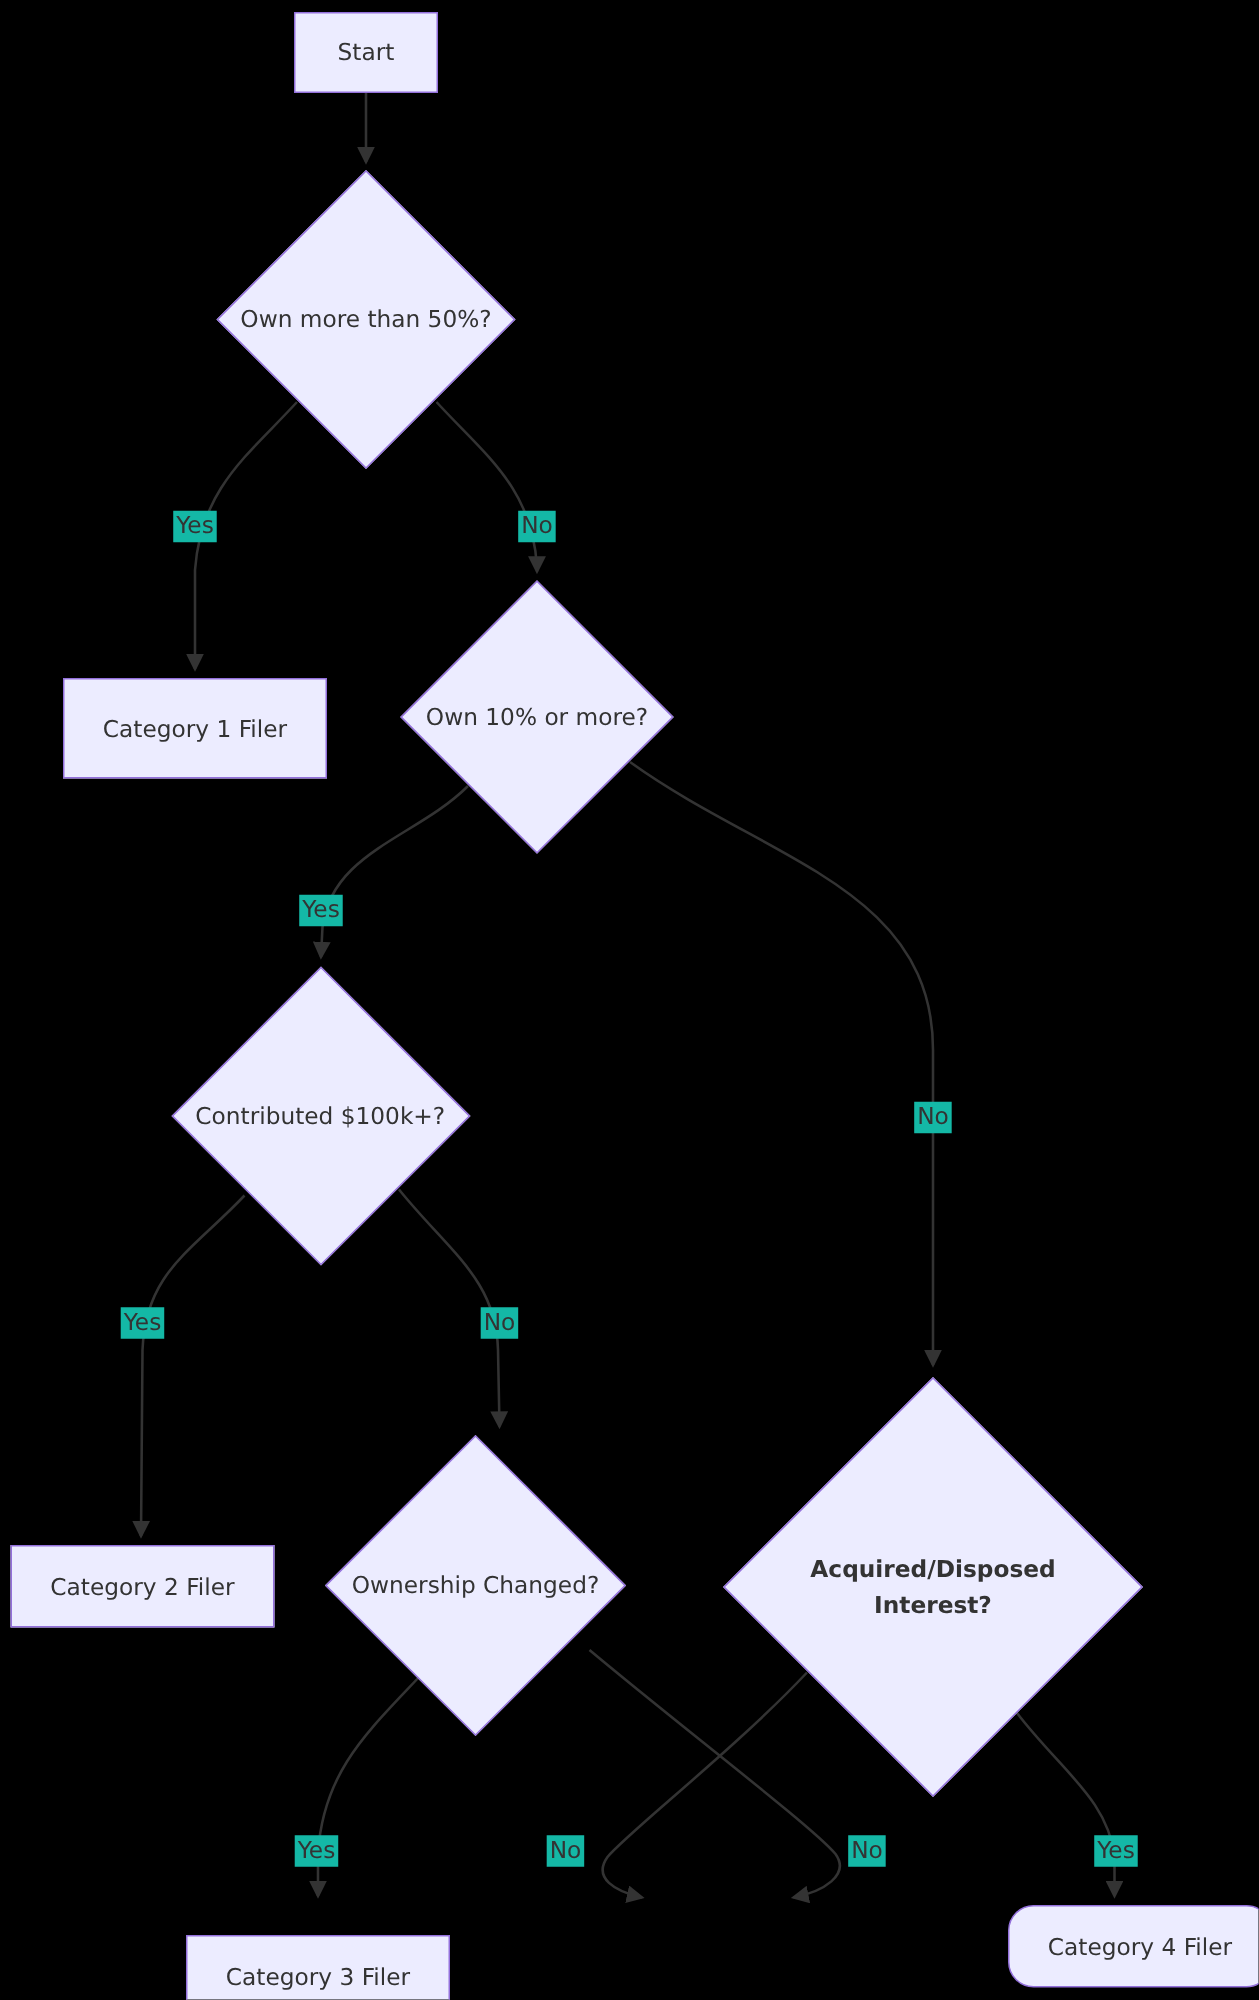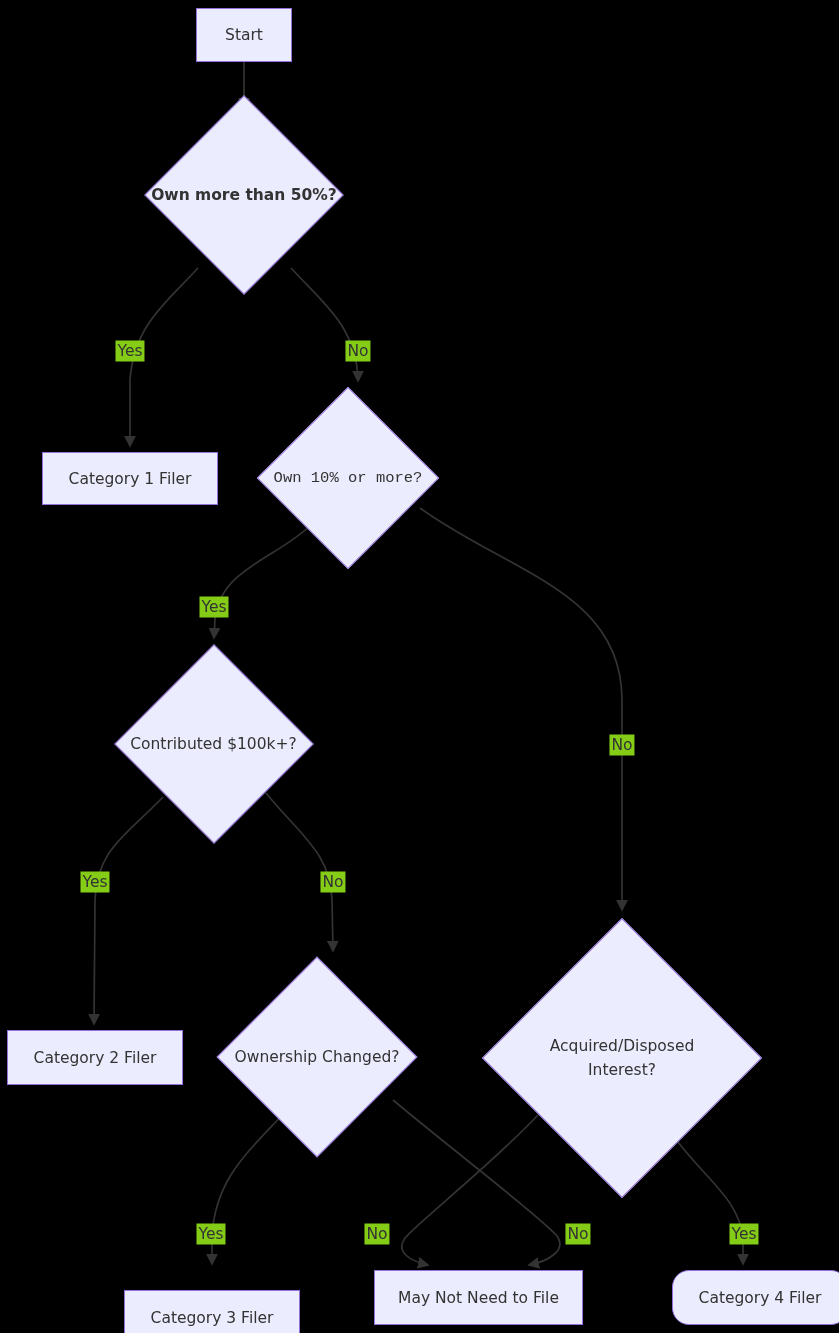--- a/index.html
+++ b/index.html
@@ -51,25 +51,26 @@
     transform: translate(-50%, -50%);
     color: #333333;
     font-size: 15.5px;
     line-height: 24px;
     text-align: center;
     white-space: nowrap;
   }
   .node-diamond .dlabel.wrap {
     white-space: normal;
     width: 172px;
+    font-weight: bold;
   }
   .edge-label {
     position: absolute;
     transform: translate(-50%, -50%);
-    background: #84cc16;
+    background: #14b8a6;
     color: #333333;
     font-size: 15.5px;
     line-height: 21px;
     padding: 0 2px;
     z-index: 3;
   }
 </style>
 </head>
 <body>
 
@@ -91,46 +92,43 @@
     <path class="edge" d="M285,1112 C248,1152 216,1178 212,1235 L212,1264" marker-end="url(#arrow)"></path>
     <path class="edge" d="M393,1100 C455,1152 542,1218 557,1236 C567,1250 549,1261 529,1265" marker-end="url(#arrow)"></path>
     <path class="edge" d="M538,1115 C490,1166 418,1222 405,1238 C395,1252 410,1261 428,1265" marker-end="url(#arrow)"></path>
     <path class="edge" d="M678,1142 C707,1180 739,1200 743,1238 L743,1264" marker-end="url(#arrow)"></path>
   </svg>
 
   <div class="node-rect" style="left:196px; top:8px; width:96px; height:54px;text-align:center;">
     <span>Start</span>
   </div>
 
-  <div class="node-rect" style="left:42px; top:452px; width:176px; height:53px;">
+  <div class="node-rect" style="left:42px; top:452px; width:176px; height:67px;">
     <span>Category 1 Filer</span>
   </div>
 
   <div class="node-rect" style="left:7px; top:1030px; width:176px; height:55px;text-align:center;">
     <span>Category 2 Filer</span>
   </div>
 
   <div class="node-rect" style="left:124px; top:1270px; width:176px; height:55px;margin-top:20px;">
     <span>Category 3 Filer</span>
   </div>
 
-  <div class="node-rect" style="left:374px; top:1270px; width:209px; height:55px;">
-    <span>May Not Need to File</span>
-  </div>
 
   <div class="node-rect" style="left:672px; top:1270px; width:176px; height:55px;border-radius:17px;">
     <span>Category 4 Filer</span>
   </div>
 
-  <div class="node-diamond" style="left:144px; top:95px; width:200px; height:200px;font-weight:bold;">
+  <div class="node-diamond" style="left:144px; top:113px; width:200px; height:200px;">
     <div class="shape" style="width:141px; height:141px;"></div>
     <div class="dlabel">Own more than 50%?</div>
   </div>
 
-  <div class="node-diamond" style="left:257px; top:387px; width:182px; height:182px;font-family:Liberation Mono, monospace;">
+  <div class="node-diamond" style="left:267px; top:387px; width:182px; height:182px;">
     <div class="shape" style="width:129px; height:129px;"></div>
     <div class="dlabel">Own 10% or more?</div>
   </div>
 
   <div class="node-diamond" style="left:113px; top:644px; width:201px; height:200px;">
     <div class="shape" style="width:141px; height:141px;"></div>
     <div class="dlabel">Contributed $100k+?</div>
   </div>
 
   <div class="node-diamond" style="left:216px; top:957px; width:202px; height:200px;">

